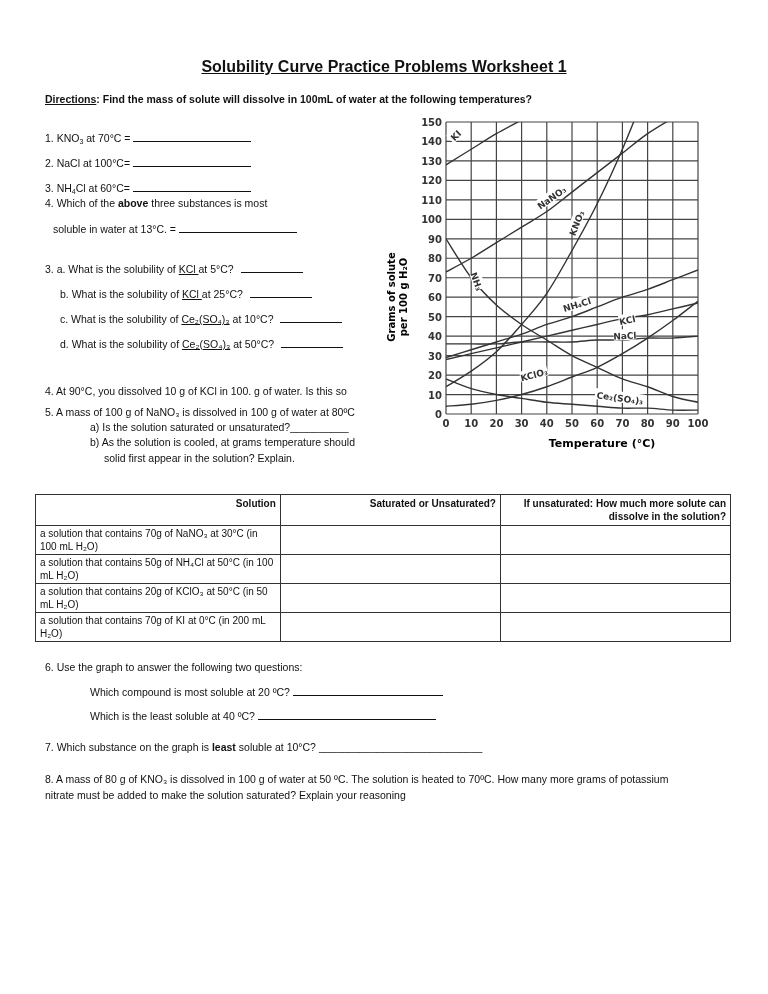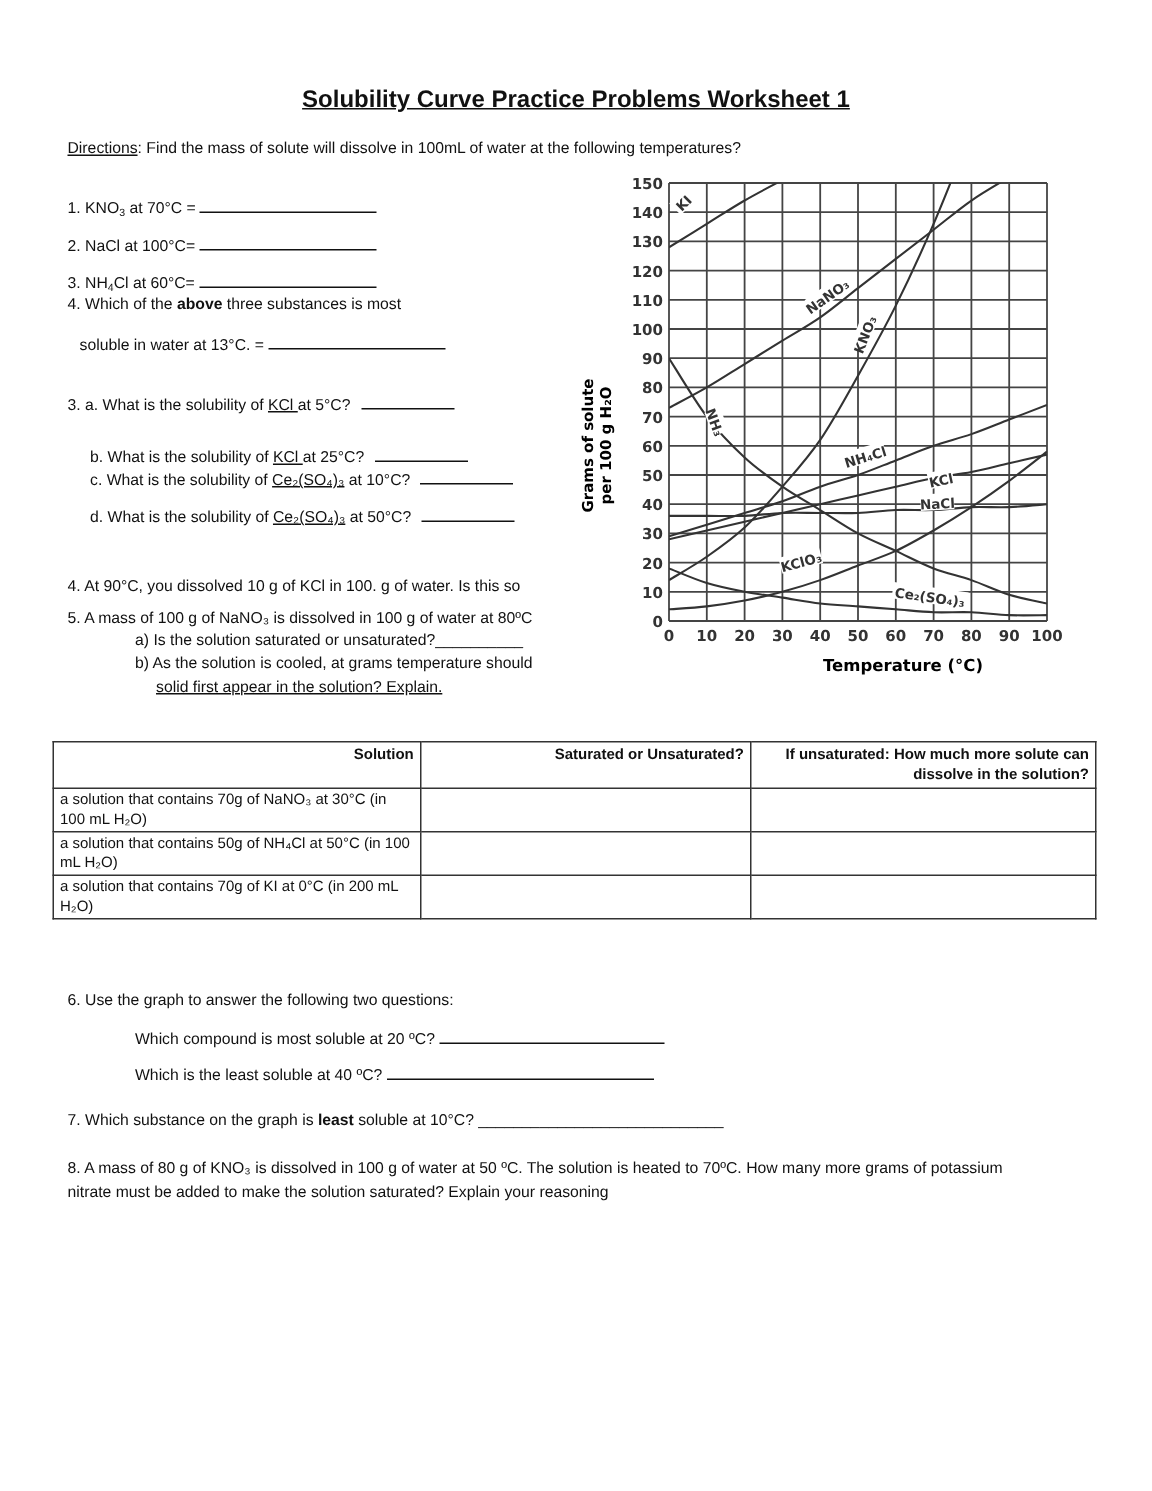--- a/index.html
+++ b/index.html
@@ -17,21 +17,21 @@
   .c1 { width:237px; } .c2 { width:212px; } .c3 { width:222px; }
   table.ws tr.row td { height:26px; }
   #chart { position:absolute; left:380px; top:112px; width:360px; height:345px; }
   #chart text { font-family:"DejaVu Sans", sans-serif; }
 </style>
 </head>
 <body>
 
 <div class="abs u" id="title">Solubility Curve Practice Problems Worksheet 1</div>
 
-<div class="abs" style="left:45px; top:93px;">
+<div class="abs" style="left:45px; top:93px;font-weight:bold;">
   <span class="u">Directions</span><span>:  Find the  mass of solute will dissolve in 100mL of water at the following temperatures?</span>
 </div>
 
 <div class="abs" style="left:45px; top:131px;">
   <span>1.</span>
   <span>KNO</span><sub>3</sub><span> at 70°C = </span><span class="blank" style="width:118px"></span>
 </div>
 <div class="abs" style="left:45px; top:156px;">
   <span>2.</span>
   <span> NaCl at 100°C= </span><span class="blank" style="width:118px"></span>
@@ -44,38 +44,38 @@
   <span>4. Which of the </span><span class="bold">above</span><span> three substances is most</span>
 </div>
 <div class="abs" style="left:53px; top:222px;">
   <span>soluble in water at 13°C. = </span><span class="blank" style="width:118px"></span>
 </div>
 
 <div class="abs" style="left:45px; top:262px;">
   <span>3.  a.  What is the solubility of </span><span class="u">KCl </span><span>at 5°C?</span>
   <span class="blank" style="width:62px; margin-left:4px"></span>
 </div>
-<div class="abs" style="left:60px; top:287px;margin-top:10px;">
+<div class="abs" style="left:60px; top:287px;">
   <span>b.  What is the solubility of </span><span class="u">KCl </span><span>at 25°C?</span>
   <span class="blank" style="width:62px; margin-left:4px"></span>
 </div>
 <div class="abs" style="left:60px; top:312px;">
   <span>c.  What is the solubility of </span><span class="u">Ce₂(SO₄)₃</span><span>  at 10°C?</span>
   <span class="blank" style="width:62px; margin-left:4px"></span>
 </div>
 <div class="abs" style="left:60px; top:337px;text-align:center;">
   <span>d.  What is the solubility of </span><span class="u">Ce₂(SO₄)₃</span><span> at 50°C?</span>
   <span class="blank" style="width:62px; margin-left:4px"></span>
 </div>
 
 <div class="abs" style="left:45px; top:385px; width:336px; overflow:hidden;">4.   At 90°C, you dissolved 10 g of KCl in 100. g of water.  Is this so</div>
 <div class="abs" style="left:45px; top:406px; width:336px; overflow:hidden;">5. A mass of 100 g of NaNO₃ is dissolved in 100 g of water at 80ºC</div>
 <div class="abs" style="left:90px; top:421px; width:291px; overflow:hidden;">a) Is the solution saturated or unsaturated?__________</div>
 <div class="abs" style="left:90px; top:436px; width:291px; overflow:hidden;">b) As the solution is cooled, at grams temperature should</div>
-<div class="abs" style="left:104px; top:452px;text-decoration:underline;">solid first appear in the solution? Explain.</div>
+<div class="abs" style="left:104px; top:452px;">solid first appear in the solution? Explain.</div>
 
 <svg id="chart" viewBox="0 0 360 345">
   <g id="grid-layer">
       <line x1="66" x2="66" y1="10" y2="302" stroke="#444" stroke-width="1.2"></line>
       <line x1="91.2" x2="91.2" y1="10" y2="302" stroke="#444" stroke-width="1.2"></line>
       <line x1="116.4" x2="116.4" y1="10" y2="302" stroke="#444" stroke-width="1.2"></line>
       <line x1="141.6" x2="141.6" y1="10" y2="302" stroke="#444" stroke-width="1.2"></line>
       <line x1="166.8" x2="166.8" y1="10" y2="302" stroke="#444" stroke-width="1.2"></line>
       <line x1="192" x2="192" y1="10" y2="302" stroke="#444" stroke-width="1.2"></line>
       <line x1="217.2" x2="217.2" y1="10" y2="302" stroke="#444" stroke-width="1.2"></line>
@@ -185,20 +185,25 @@
       <td> a solution that contains 70g of NaNO₃ at 30°C (in 100 mL H₂O)</td>
       <td></td>
       <td></td>
     </tr>
     <tr class="row">
       <td>a solution that contains 50g of NH₄Cl at 50°C (in 100 mL H₂O)</td>
       <td></td>
       <td></td>
     </tr>
     <tr class="row">
+      <td>a solution that contains 20g of KClO₃ at 50°C (in 50 mL H₂O)</td>
+      <td></td>
+      <td></td>
+    </tr>
+    <tr class="row">
       <td>a solution that contains 70g of KI at 0°C (in 200 mL H₂O)</td>
       <td></td>
       <td></td>
     </tr>
   </tbody>
 </table>
 
 <div class="abs" style="left:45px; top:661px;">6.  Use the graph to answer the following two questions:</div>
 <div class="abs" style="left:90px; top:685px;">
   <span>Which compound is most soluble at 20 ºC?</span>

